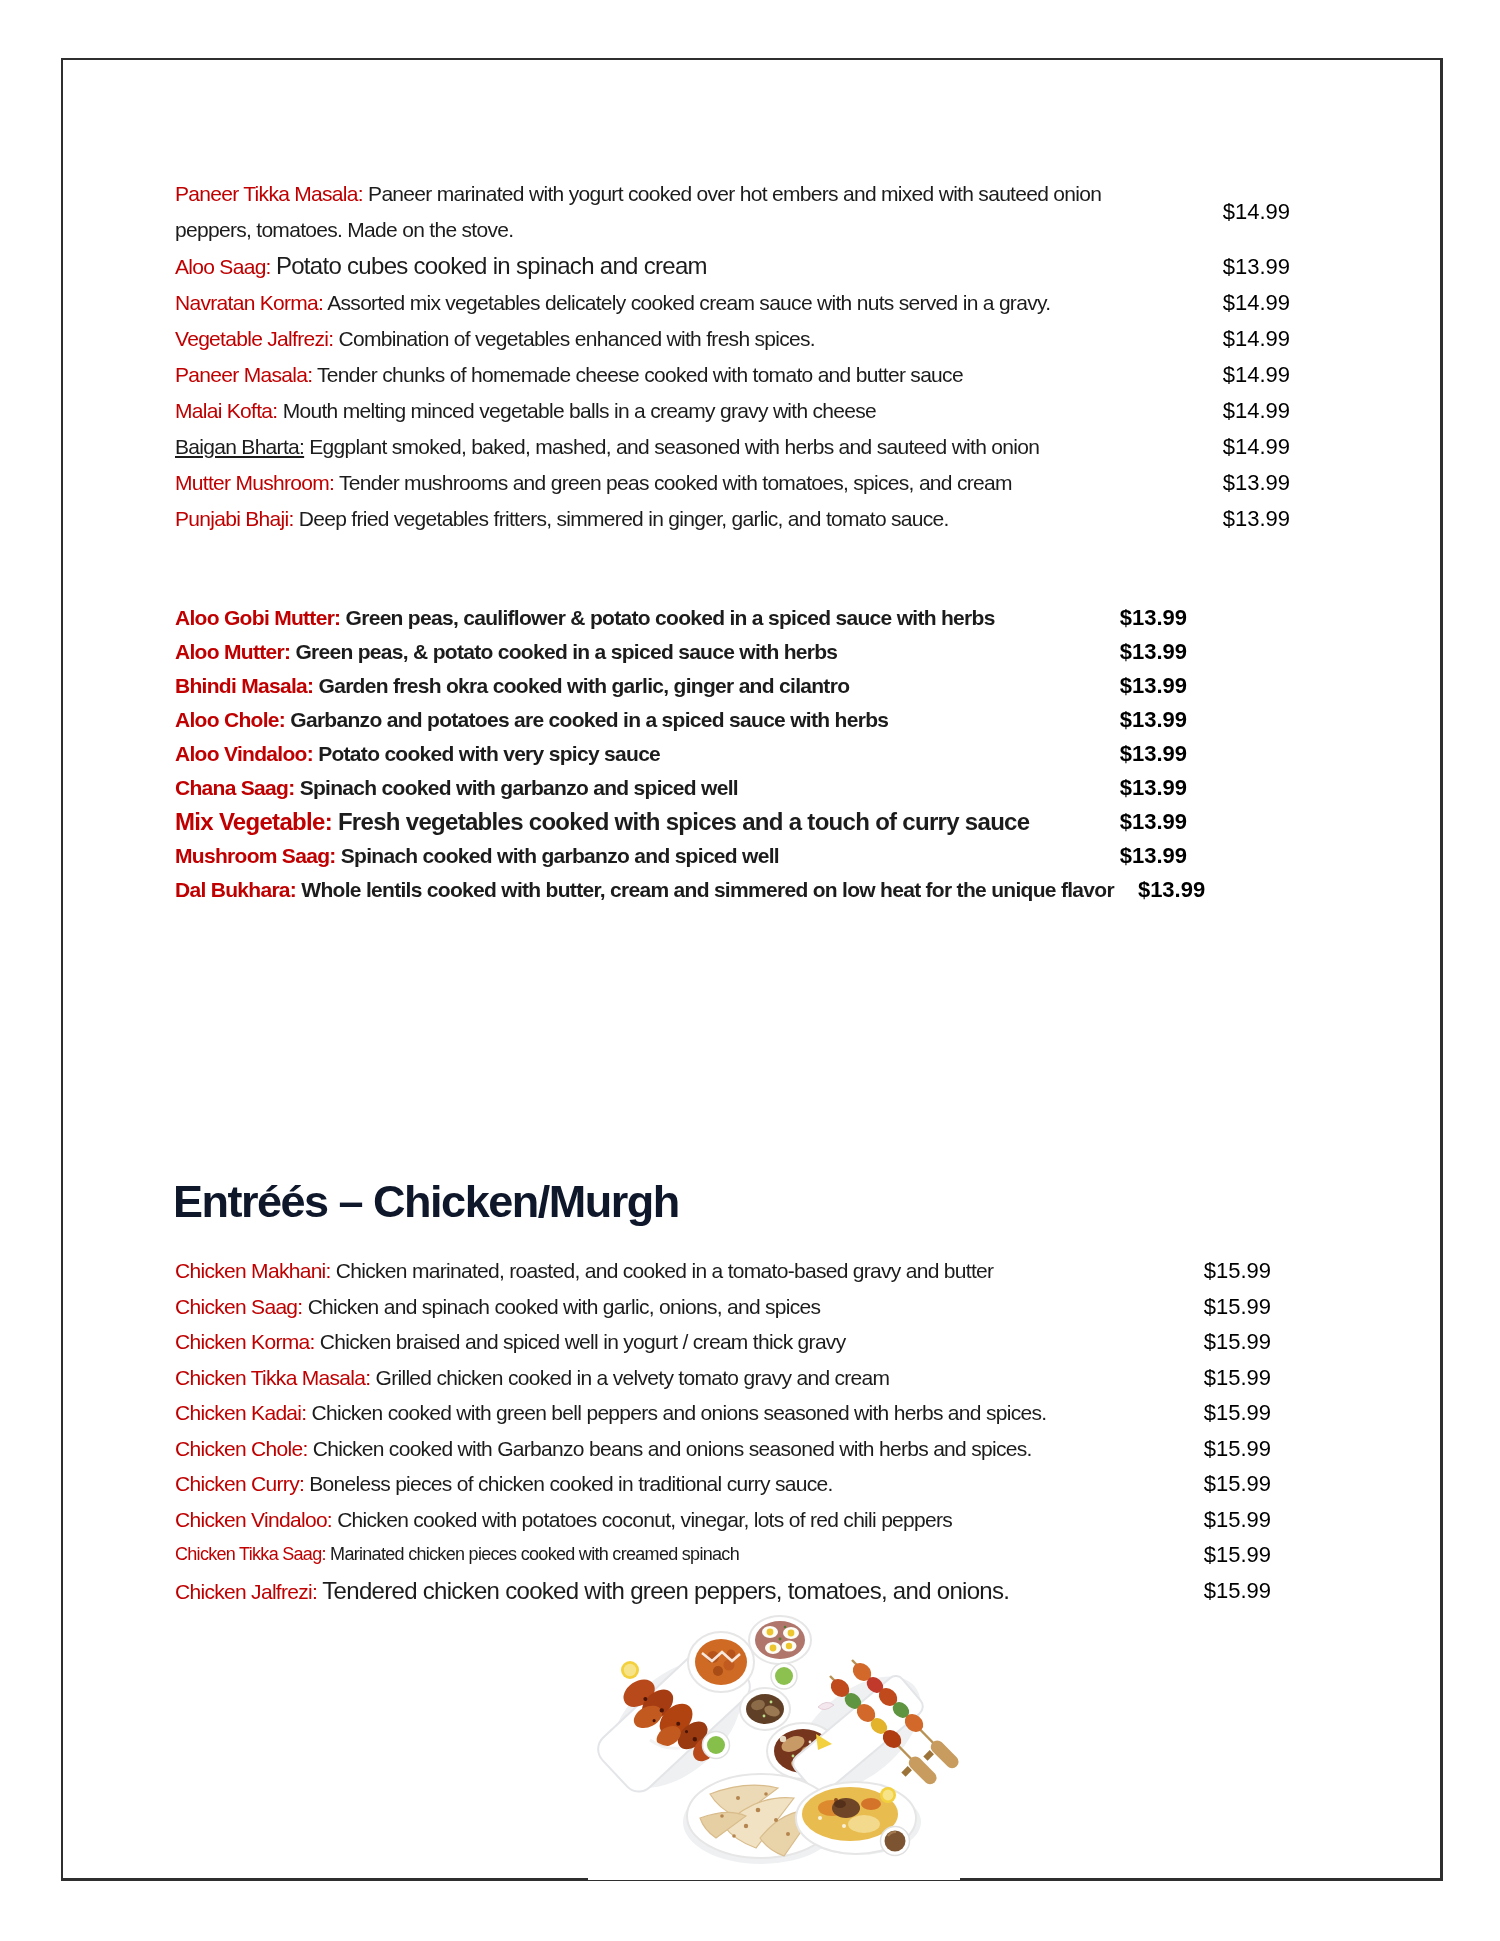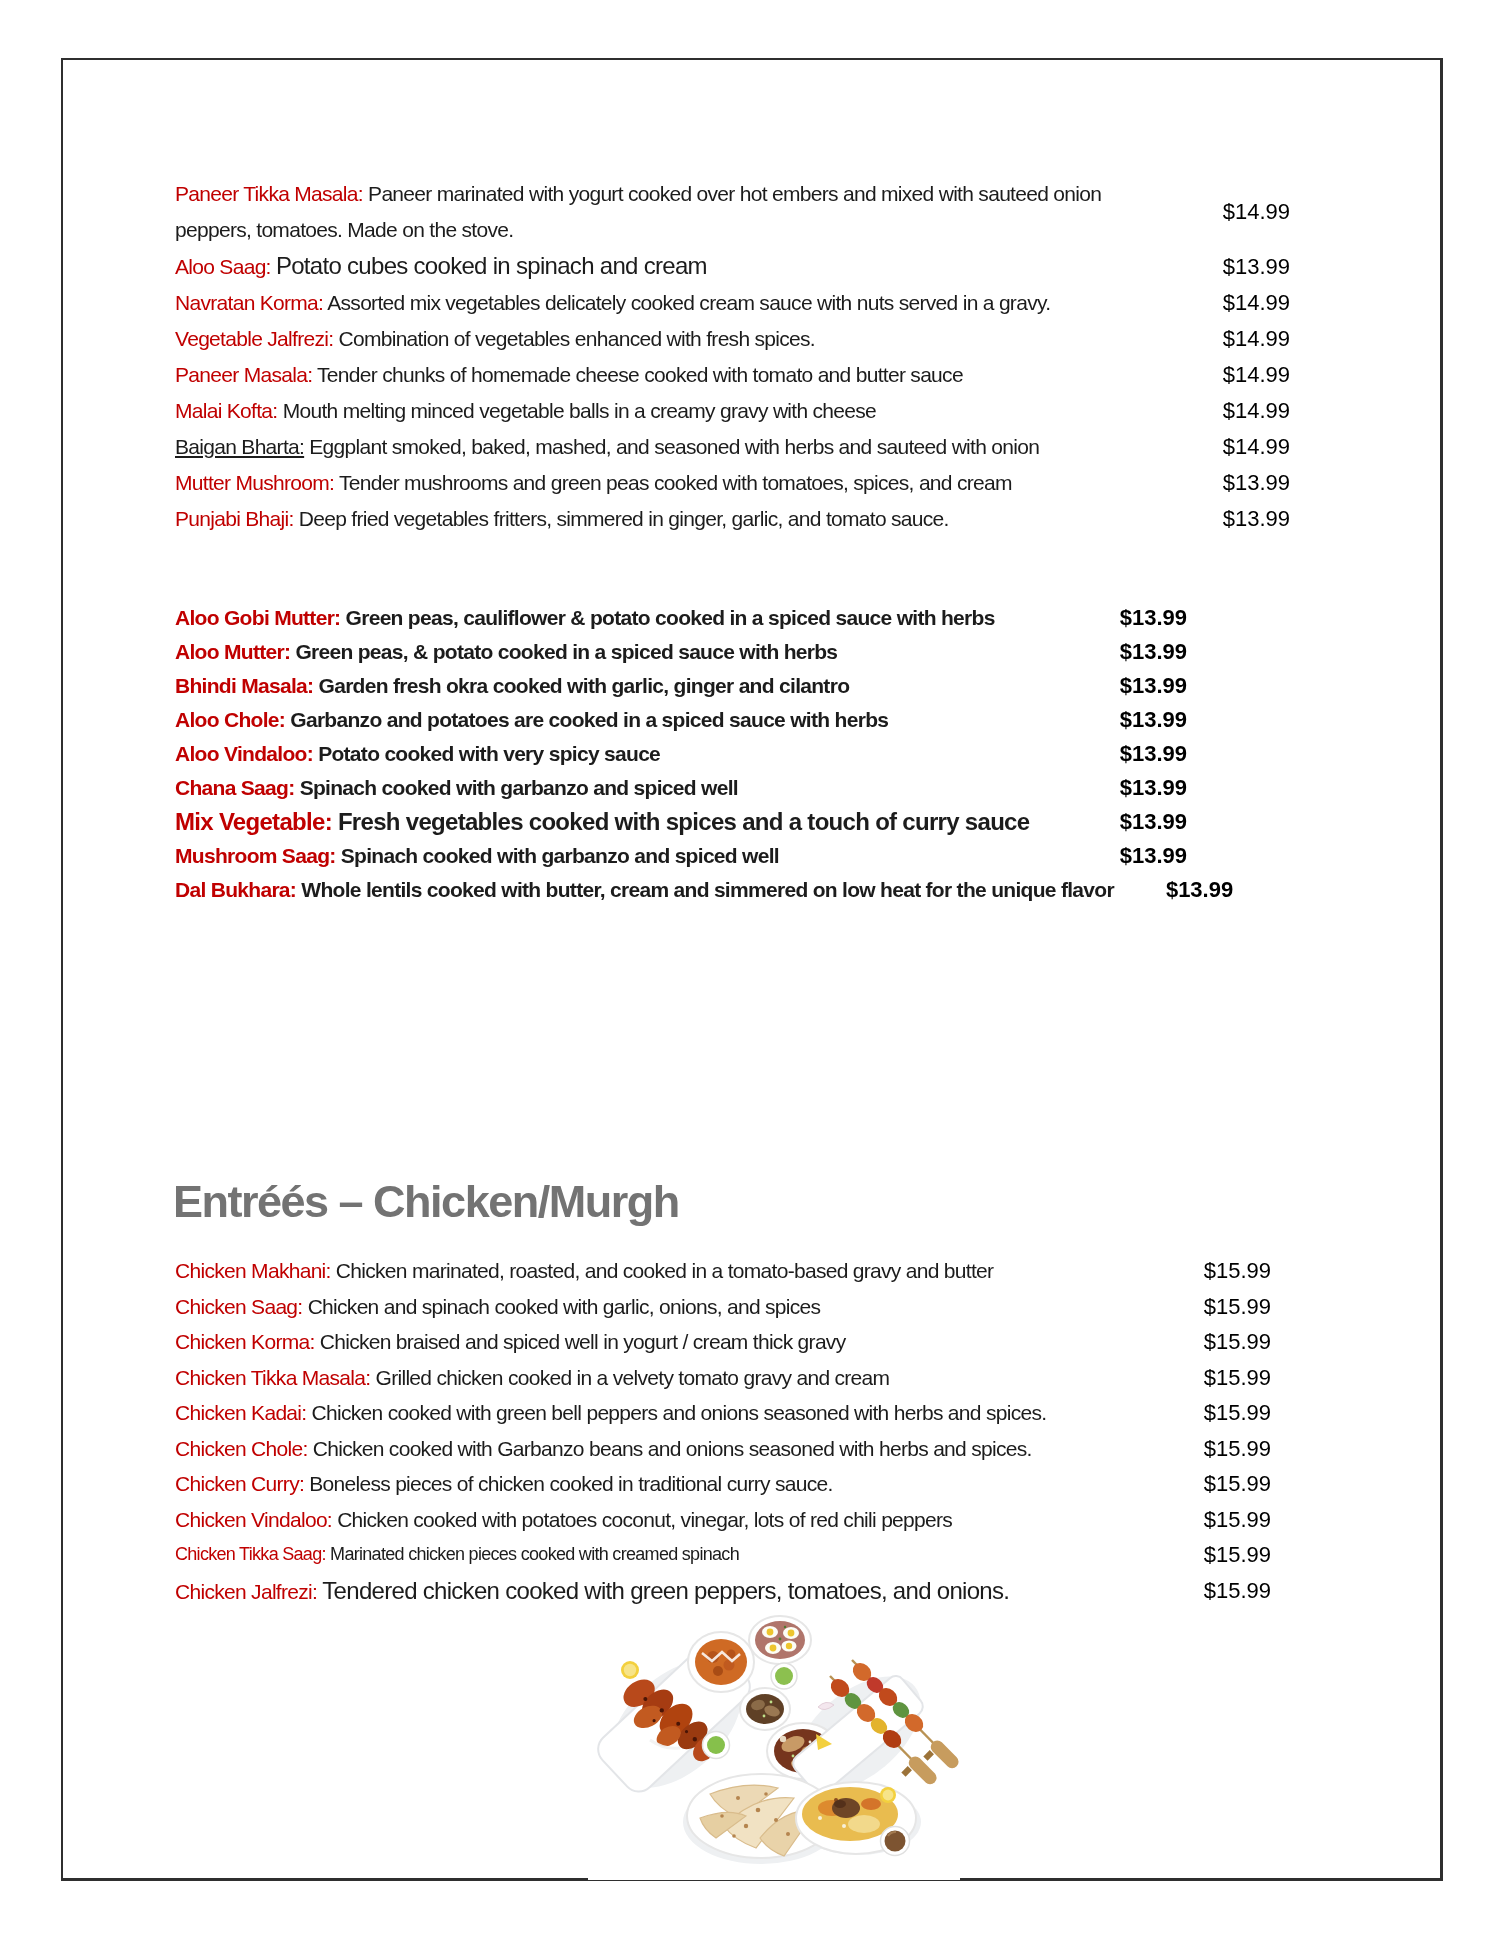--- a/index.html
+++ b/index.html
@@ -29,27 +29,27 @@
   .item-name{color:#C00000;}
   .item-price{
     margin-left:auto;padding-left:10px;white-space:nowrap;
     font-size:22px;letter-spacing:0;color:#000;
   }
   
   .desc-large .item-desc{font-size:24px;}
   .row-large{font-size:24px;}
   .row-small{font-size:18px;}
   .name-black .item-name{color:#1c1c1c;text-decoration:underline;}
-  .price-inline{white-space:nowrap;gap:28px;}
+  .price-inline{white-space:nowrap;}
   .price-inline .item-text{white-space:nowrap;max-width:none;}
   .price-inline .item-price{margin-left:14px;}
   .section-heading{
     position:absolute;left:173px;top:1146px;
     font-size:45px;font-weight:bold;letter-spacing:-1.5px;
-    color:#737373;
+    color:#0f172a;
   }
   .food-photo{position:absolute;left:588px;top:1612px;width:372px;height:268px;}
 </style>
 </head>
 <body>
 
 <div class="page-frame"></div>
 
 <div class="menu-section" id="veg1">
     <div class="menu-row">

